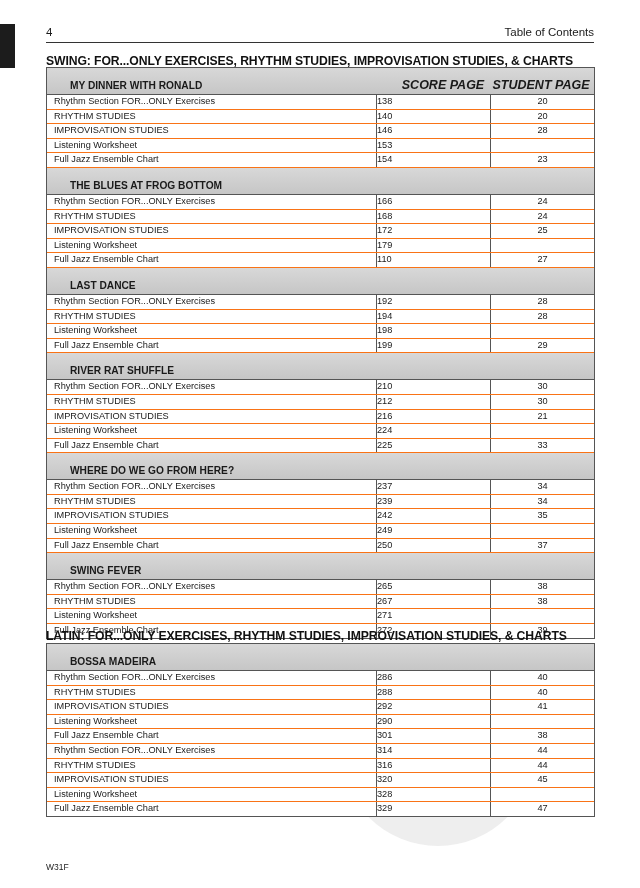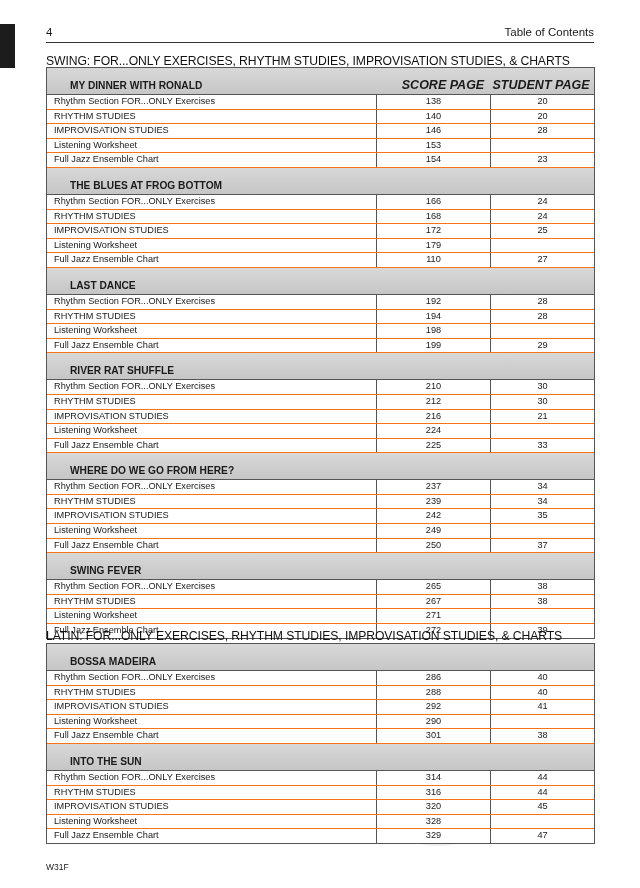--- a/index.html
+++ b/index.html
@@ -5,38 +5,38 @@
   html, body { margin:0; padding:0; }
   body {
     width:640px; height:888px; background:#ffffff; position:relative; overflow:hidden;
     font-family:"Liberation Sans", "DejaVu Sans", sans-serif; color:#1a1a1a;
   }
   .edge-tab { position:absolute; left:0; top:24px; width:15px; height:44px; background:#1c1c1c; }
   .header { position:absolute; left:46px; top:26px; width:548px; height:16px; border-bottom:1.5px solid #333; }
   .page-num { position:absolute; left:0; top:0; font-size:11.5px; }
   .page-title { position:absolute; right:0; top:0; font-size:11.5px; }
   .section-title {
-    position:absolute; left:46px; font-weight:normal; font-size:12.2px; letter-spacing:-0.1px; white-space:nowrap;
+    position:absolute; left:46px; font-weight:bold; font-size:12.2px; letter-spacing:-0.1px; white-space:nowrap;
     color:#111;
   }
   .table {
     position:absolute; left:46px; width:547px; border:1px solid #555; background:#fff;
   }
   .song-head {
     background:#cfcfcf; height:26px; position:relative; border-bottom:1px solid #555;
     background-image:linear-gradient(#d8d8d8,#c6c6c6);
   }
   .song-title { position:absolute; left:7px; bottom:3px; font-weight:bold; font-size:10.2px;padding-left:16px; }
   .col-head { position:absolute; bottom:2px; font-weight:bold; font-style:italic; font-size:12.5px; }
   .col-score { left:333px; width:126px; text-align:center; }
   .col-student { left:436px; width:116px; text-align:center; }
   .row { display:flex; height:13.6px; border-bottom:1px solid #f97316; font-size:9.2px; line-height:13.6px; }
   .row:last-child { border-bottom:none; }
   .c1 { width:322px; padding-left:7px; border-right:1px solid #555; white-space:nowrap; }
-  .c2 { width:113px; text-align:center; border-right:1px solid #555; }
+  .c2 { width:113px; border-right:1px solid #555; }
   .c3 { flex:1; text-align:center; }
   .footer { position:absolute; left:46px; top:862px; font-size:8.5px; color:#222; }
   .watermark {
     position:absolute; left:340px; top:650px; width:196px; height:196px; border-radius:50%;
     background:rgba(160,160,160,0.18); pointer-events:none;
   }
 </style>
 </head>
 <body>
 
@@ -236,23 +236,20 @@
     <div class="row">
       <div class="c1">Listening Worksheet</div>
       <div class="c2">290</div>
       <div class="c3"></div>
     </div>
     <div class="row">
       <div class="c1">Full Jazz Ensemble Chart</div>
       <div class="c2">301</div>
       <div class="c3">38</div>
     </div>
-    <div class="song-head">
-      <span class="song-title">INTO THE SUN</span>
-    </div>
     <div class="row">
       <div class="c1">Rhythm Section FOR...ONLY Exercises</div>
       <div class="c2">314</div>
       <div class="c3">44</div>
     </div>
     <div class="row">
       <div class="c1">RHYTHM STUDIES</div>
       <div class="c2">316</div>
       <div class="c3">44</div>
     </div>

